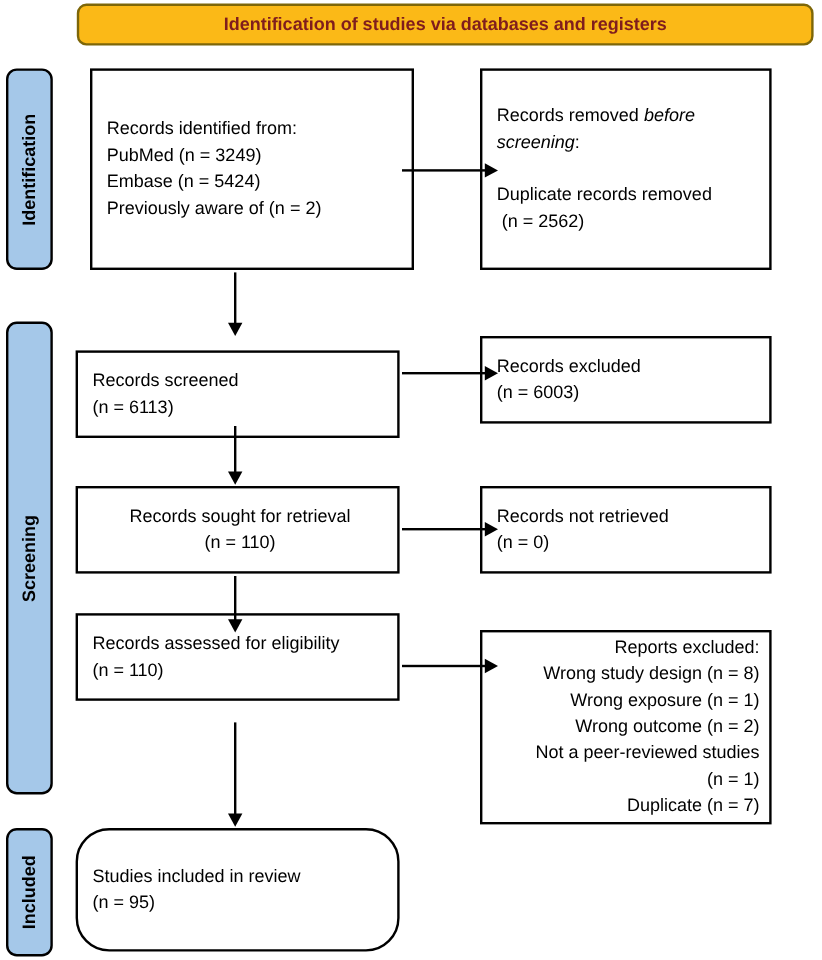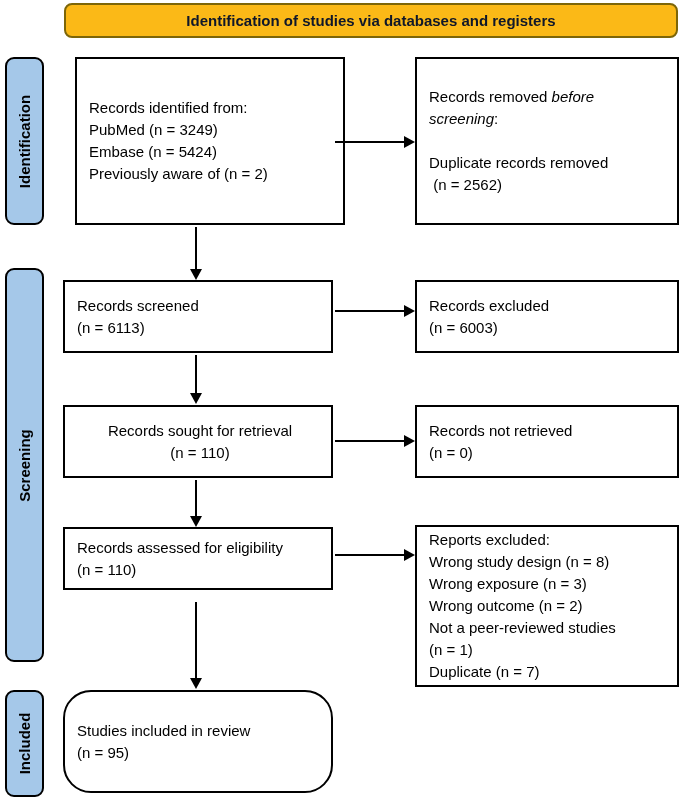--- a/index.html
+++ b/index.html
@@ -18,21 +18,21 @@
     color:#1a1a1a;
     overflow:hidden;
   }
   .banner{
     position:absolute;left:64px;top:3px;width:614px;height:35px;
     background:var(--banner-fill);
     border:2px solid var(--banner-border);
     border-radius:8px;
     box-sizing:border-box;
     display:flex;align-items:center;justify-content:center;
-    font-weight:bold;font-size:15px;color:#0f172a;
+    font-weight:bold;font-size:15px;color:#7f1d1d;
   }
   .side{
     position:absolute;left:5px;width:39px;
     background:var(--sidebar-fill);
     border:2px solid #000;
     border-radius:9px;
     box-sizing:border-box;
     display:flex;align-items:center;justify-content:center;
   }
   .side span{
@@ -43,21 +43,21 @@
   .box{
     position:absolute;
     background:var(--box-fill);
     border:2px solid var(--line-color);
     box-sizing:border-box;
     display:flex;flex-direction:column;justify-content:center;
     padding-left:12px;padding-right:8px;
     font-size:15px;line-height:22px;color:#000;
   }
   .col-l{left:63px;width:270px;}
-  .col-r{left:415px;width:264px;}
+  .col-r{left:400px;width:243px;}
   .line{white-space:pre;}
   .para{white-space:normal;max-width:190px;}
   .blank{height:22px;}
   .shaft-v{position:absolute;width:2px;background:var(--line-color);}
   .shaft-h{position:absolute;height:2px;background:var(--line-color);}
   .head-down{
     position:absolute;width:0;height:0;
     border-left:6px solid transparent;border-right:6px solid transparent;
     border-top:11px solid var(--line-color);
   }
@@ -86,31 +86,31 @@
     <span>Included</span>
   </div>
 
   <div class="box col-l" style="top:57px;height:168px;margin-left:12px;">
     <div class="line">Records identified from:</div>
     <div class="line">PubMed (n = 3249)</div>
     <div class="line">Embase (n = 5424)</div>
     <div class="line">Previously aware of (n = 2)</div>
   </div>
 
-  <div class="box col-l" style="top:280px;height:73px;">
+  <div class="box col-l" style="top:292px;height:73px;">
     <div class="line">Records screened</div>
     <div class="line">(n = 6113)</div>
   </div>
 
   <div class="box col-l" style="top:405px;height:73px;text-align:center;">
     <div class="line">Records sought for retrieval</div>
     <div class="line">(n = 110)</div>
   </div>
 
-  <div class="box col-l" style="top:527px;height:63px;">
+  <div class="box col-l" style="top:511px;height:73px;">
     <div class="line">Records assessed for eligibility</div>
     <div class="line">(n = 110)</div>
   </div>
 
   <div class="box col-l" style="top:690px;height:103px;border-radius:28px;">
     <div class="line">Studies included in review</div>
     <div class="line">(n = 95)</div>
   </div>
 
   <div class="box col-r" style="top:57px;height:168px;">
@@ -123,24 +123,24 @@
   <div class="box col-r" style="top:280px;height:73px;">
     <div class="line">Records excluded</div>
     <div class="line">(n = 6003)</div>
   </div>
 
   <div class="box col-r" style="top:405px;height:73px;">
     <div class="line">Records not retrieved</div>
     <div class="line">(n = 0)</div>
   </div>
 
-  <div class="box col-r" style="top:525px;height:162px;">
+  <div class="box col-r" style="top:525px;height:162px;text-align:right;">
     <div class="line">Reports excluded:</div>
     <div class="line">Wrong study design (n = 8)</div>
-    <div class="line">Wrong exposure (n = 3)</div>
+    <div class="line">Wrong exposure (n = 1)</div>
     <div class="line">Wrong outcome (n = 2)</div>
     <div class="line">Not a peer-reviewed studies</div>
     <div class="line">(n = 1)</div>
     <div class="line">Duplicate (n = 7)</div>
   </div>
 
   <div class="shaft-v" style="left:195px;top:227px;height:43px;"></div>
   <div class="head-down" style="left:190px;top:269px;"></div>
 
   <div class="shaft-v" style="left:195px;top:355px;height:39px;"></div>

